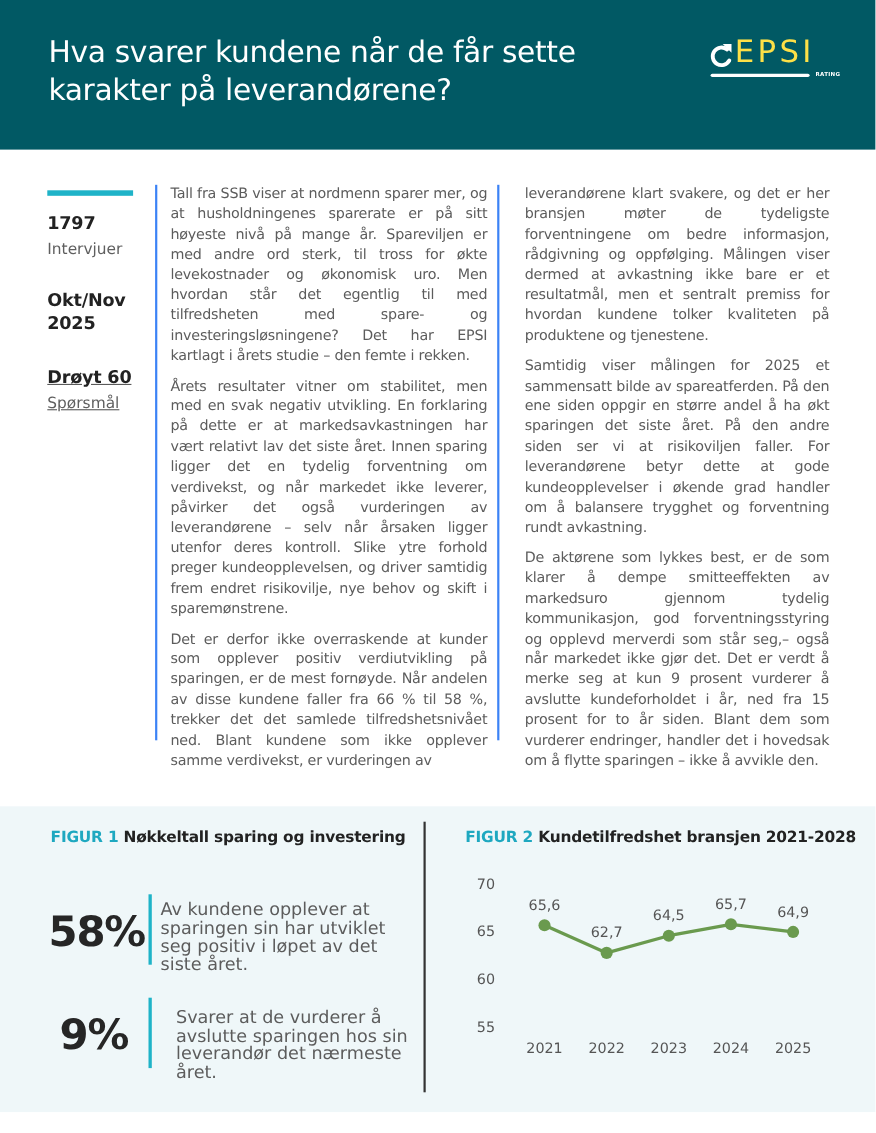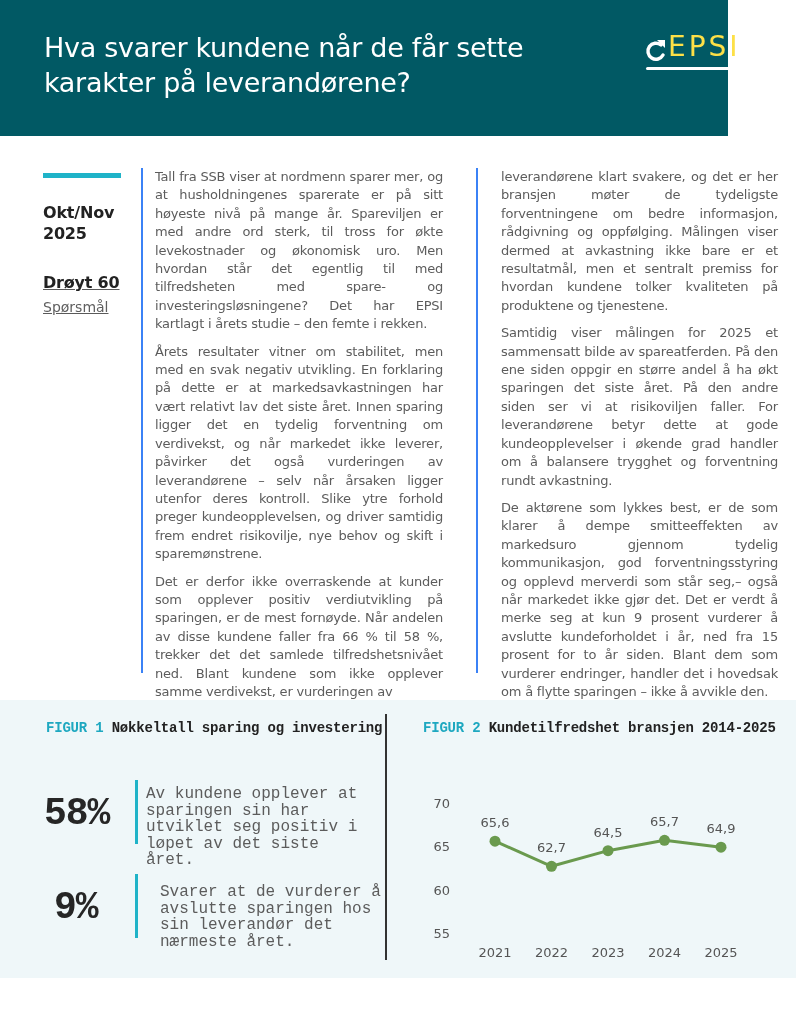--- a/index.html
+++ b/index.html
@@ -1,41 +1,41 @@
 <!DOCTYPE html>
 <html><head>
 <meta charset="utf-8">
 <style>
   * { box-sizing: border-box; margin: 0; padding: 0; }
   html, body { width: 796px; height: 1030px; background: #ffffff; overflow: hidden; }
   body { position: relative; font-family: "DejaVu Sans", sans-serif; color: #5a5a5a; }
 
-  .header { position: absolute; left: 0; top: 0; width: 728px; height: 136px; background: #015964; }
+  .header { position: absolute; left: 0; top: 0; width: 796px; height: 136px; background: #015964; }
   .header-title { position: absolute; left: 44px; top: 30px; width: 560px; color: #ffffff;
     font-family: "DejaVu Sans", sans-serif; font-size: 27px; line-height: 35px; font-weight: normal; letter-spacing: -0.3px; }
   .logo { position: absolute; left: 642px; top: 34px; width: 122px; height: 42px; }
   .logo-text { position: absolute; left: 26px; top: -4px; color: #fde047; font-family: "DejaVu Sans", sans-serif;
     font-size: 28px; letter-spacing: 3px; line-height: 34px; }
   .logo-sub { position: absolute; right: 0; top: 31px; color: #fff; font-size: 5px; font-weight: bold; letter-spacing: 0.3px; }
   .logo-line { position: absolute; left: 4px; top: 33px; width: 90px; height: 3px; background: #fff; border-radius: 2px; }
 
   .stats { position: absolute; left: 43px; top: 173px; width: 80px; }
   .stats-bar { width: 78px; height: 5px; background: #1fb3c8; margin-bottom: 14px; }
   .stat { margin-bottom: 20px; }
   .stat-value { font-size: 16px; font-weight: bold; color: #222; line-height: 21px; letter-spacing: -0.2px; }
   .stat-label { font-size: 14px; color: #5f5f5f; line-height: 21px; margin-top: 4px; }
   .stat.s2 { margin-top: 24px; }
   .stat.s3 { margin-top: 28px; text-decoration: underline; }
 
   .col { position: absolute; top: 168px; width: 302px; padding-left: 12px; border-left: 2px solid #3b82f6; }
   .col1 { left: 141px; height: 505px; }
-  .col2 { left: 476px; height: 505px; padding-left: 23px; }
+  .col2 { left: 452px; height: 505px; padding-left: 23px; }
   .col p { font-size: 13px; line-height: 18.4px; color: #5c5c5c; text-align: justify; margin-bottom: 9px; letter-spacing: -0.2px; }
 
-  .fig-section { position: absolute; left: 0; top: 700px; width: 796px; height: 278px; background: #eff7f9; font-family: Liberation Mono, monospace; }
+  .fig-section { position: absolute; left: 0; top: 733px; width: 796px; height: 278px; background: #eff7f9; }
   .fig-title { position: absolute; top: 20px; font-size: 14px; font-weight: bold; color: #222; white-space: nowrap; letter-spacing: -0.2px; }
   .fig-title .label { color: #1ea8c0; }
   .fig1-title { left: 46px; }
   .fig2-title { left: 423px; }
   .divider { position: absolute; left: 385px; top: 14px; width: 1.5px; height: 246px; background: #333; }
 
   .kpi { position: absolute; left: 0; width: 380px; }
   .kpi-value { position: absolute; font-size: 38px; font-weight: bold; color: #262626; letter-spacing: -1px; }
   .kpi-bar { position: absolute; left: 135px; width: 3px; background: #1fb3c8; }
   .kpi-text { position: absolute; left: 146px; width: 228px; font-size: 16px; line-height: 16.5px; color: #5c5c5c; }
@@ -62,20 +62,24 @@
       <path d="M13 4 L21 4 L21 12 Z" fill="#fff"></path>
     </svg>
     <span class="logo-text">EPSI</span>
     <div class="logo-line"></div>
     <span class="logo-sub">RATING</span>
   </div>
 </div>
 
 <div class="stats">
   <div class="stats-bar"></div>
+  <div class="stat s1">
+    <div class="stat-value">1797</div>
+    <div class="stat-label">Intervjuer</div>
+  </div>
   <div class="stat s2">
     <div class="stat-value">Okt/Nov 2025</div>
   </div>
   <div class="stat s3">
     <div class="stat-value">Drøyt 60</div>
     <div class="stat-label">Spørsmål</div>
   </div>
 </div>
 
 <div class="col col1">
@@ -102,21 +106,21 @@
   <div class="kpi kpi2">
     <div class="kpi-value">9%</div>
     <div class="kpi-bar"></div>
     <div class="kpi-text">Svarer at de vurderer å avslutte sparingen hos sin leverandør det nærmeste året.</div>
   </div>
 
   <div class="divider"></div>
 
   <div class="fig-title fig2-title">
     <span class="label">FIGUR 2</span>
-    <span>Kundetilfredshet bransjen 2014-2025</span>
+    <span>Kundetilfredshet bransjen 2021-2028</span>
   </div>
 </div>
 
 <svg class="chart" id="chart" width="380" height="200" viewBox="0 0 380 200">
     <text x="40" y="158" font-size="13" fill="#555" text-anchor="end">55</text>
     <text x="40" y="114.66666666666667" font-size="13" fill="#555" text-anchor="end">60</text>
     <text x="40" y="71.33333333333334" font-size="13" fill="#555" text-anchor="end">65</text>
     <text x="40" y="28" font-size="13" fill="#555" text-anchor="end">70</text>
     <text x="85" y="177" font-size="13" fill="#555" text-anchor="middle">2021</text>
     <text x="141.5" y="177" font-size="13" fill="#555" text-anchor="middle">2022</text>

